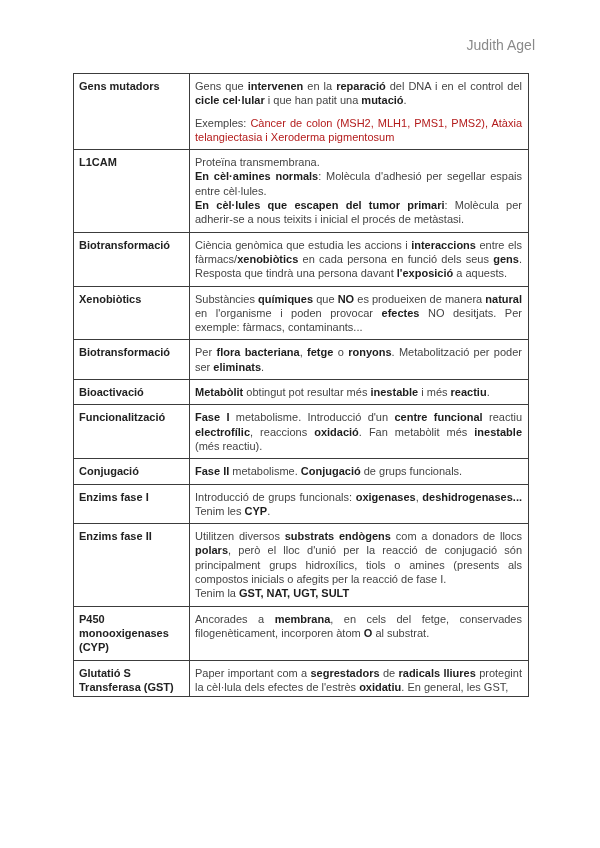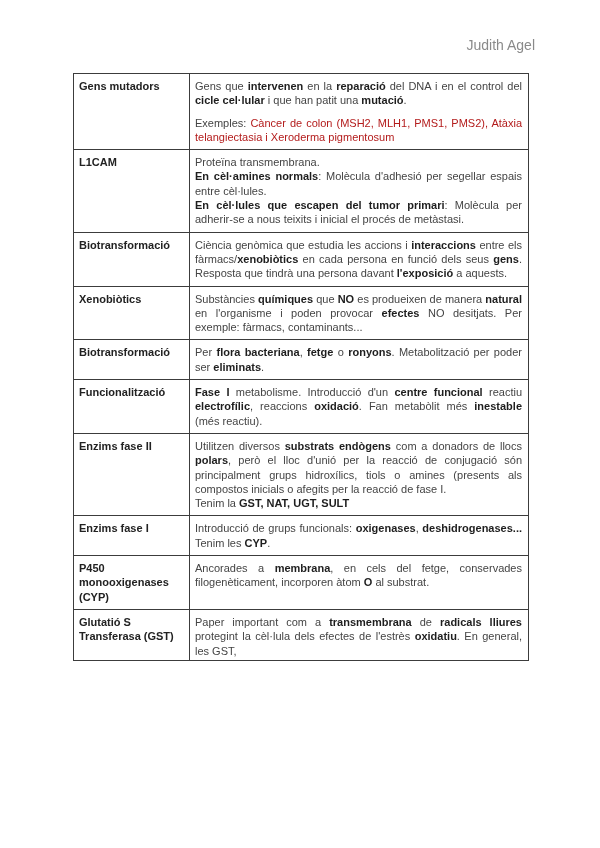--- a/index.html
+++ b/index.html
@@ -105,51 +105,63 @@
       </td>
     </tr>
 
     <tr>
       <td class="term">Biotransformació</td>
       <td class="def">
         <span>Per </span><b>flora bacteriana</b><span>, </span><b>fetge</b><span> o </span><b>ronyons</b><span>. Metabolització per poder ser </span><b>eliminats</b><span>.</span>
       </td>
     </tr>
 
+    <tr>
+      <td class="term">Bioactivació</td>
+      <td class="def">
+        <b>Metabòlit</b><span> obtingut pot resultar més </span><b>inestable</b><span> i més </span><b>reactiu</b><span>.</span>
+      </td>
+    </tr>
 
     <tr>
       <td class="term">Funcionalització</td>
       <td class="def">
         <b>Fase I</b><span> metabolisme. Introducció d'un </span><b>centre funcional</b><span> reactiu </span><b>electrofílic</b><span>, reaccions </span><b>oxidació</b><span>. Fan metabòlit més </span><b>inestable</b><span> (més reactiu).</span>
       </td>
     </tr>
 
-
     <tr>
-      <td class="term">Enzims fase II</td>
+      <td class="term">Conjugació</td>
       <td class="def">
-        <span class="line"><span>Utilitzen diversos </span><b>substrats endògens</b><span> com a donadors de llocs </span><b>polars</b><span>, però el lloc d'unió per la reacció de conjugació són principalment grups hidroxílics, tiols o amines (presents als compostos inicials o afegits per la reacció de fase I.</span></span>
-        <span class="line"><span>Tenim la </span><b>GST, NAT, UGT, SULT</b></span>
+        <b>Fase II</b><span> metabolisme. </span><b>Conjugació</b><span> de grups funcionals.</span>
       </td>
     </tr>
 
     <tr>
       <td class="term">Enzims fase I</td>
       <td class="def">
         <span>Introducció de grups funcionals: </span><b>oxigenases</b><span>, </span><b>deshidrogenases...</b><span> Tenim les </span><b>CYP</b><span>.</span>
+      </td>
+    </tr>
+
+    <tr>
+      <td class="term">Enzims fase II</td>
+      <td class="def">
+        <span class="line"><span>Utilitzen diversos </span><b>substrats endògens</b><span> com a donadors de llocs </span><b>polars</b><span>, però el lloc d'unió per la reacció de conjugació són principalment grups hidroxílics, tiols o amines (presents als compostos inicials o afegits per la reacció de fase I.</span></span>
+        <span class="line"><span>Tenim la </span><b>GST, NAT, UGT, SULT</b></span>
       </td>
     </tr>
 
     <tr>
       <td class="term">P450 monooxigenases (CYP)</td>
       <td class="def">
         <span>Ancorades a </span><b>membrana</b><span>, en cels del fetge, conservades filogenèticament, incorporen àtom </span><b>O</b><span> al substrat.</span>
       </td>
     </tr>
 
     <tr>
       <td class="term cut">Glutatió S Transferasa (GST)</td>
       <td class="def cut">
-        <span>Paper important com a </span><b>transmembrana</b><span> de </span><b>radicals lliures</b><span> protegint la cèl·lula dels efectes de l'estrès </span><b>oxidatiu</b><span>. En general, les GST,</span>
+        <span>Paper important com a </span><b>segrestadors</b><span> de </span><b>radicals lliures</b><span> protegint la cèl·lula dels efectes de l'estrès </span><b>oxidatiu</b><span>. En general, les GST,</span>
       </td>
     </tr>
   </tbody>
 </table>
 
 </body></html>

